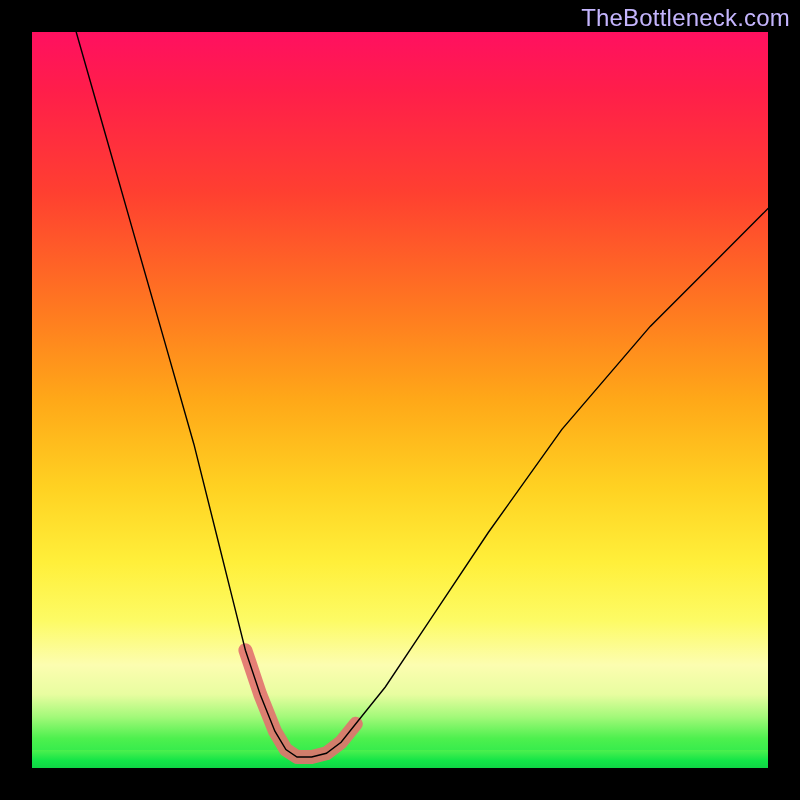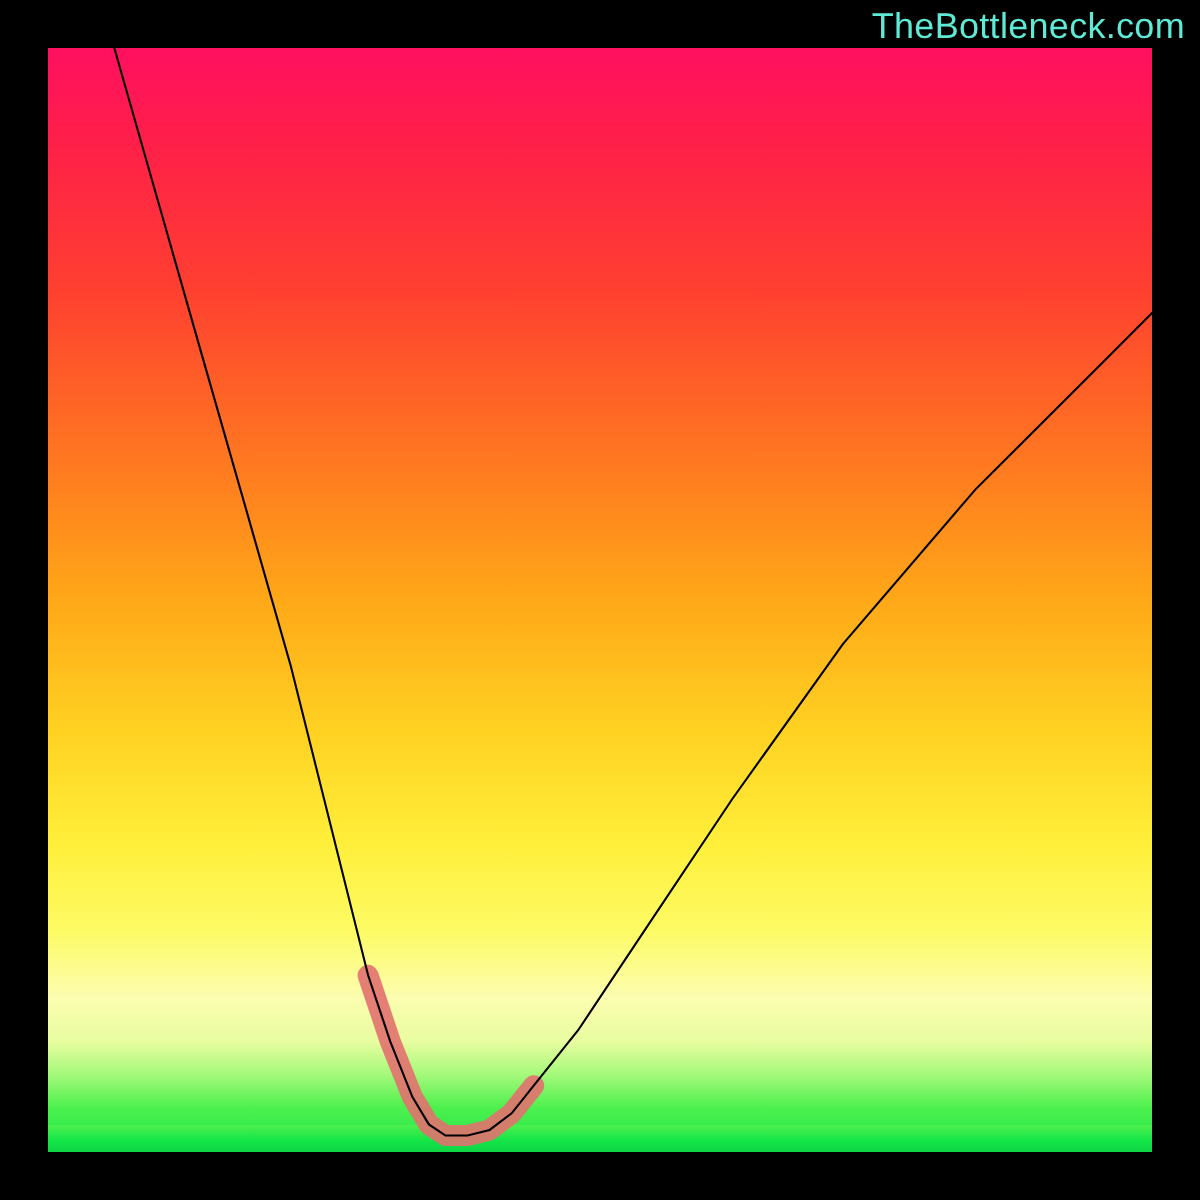--- a/index.html
+++ b/index.html
@@ -70,21 +70,21 @@
     stroke: #e2716f;
     stroke-width: 14;
     stroke-linecap: round;
     stroke-linejoin: round;
     opacity: 0.9;
   }
   .watermark {
     position: absolute;
     top: 4px;
     right: 10px;
-    color: #5eead4;
+    color: #c4b5fd;
     font-size: 24px;
     font-weight: 500;
     letter-spacing: 0.2px;
     user-select: none;
   }
 </style>
 </head>
 <body>
 
 <div class="frame">

